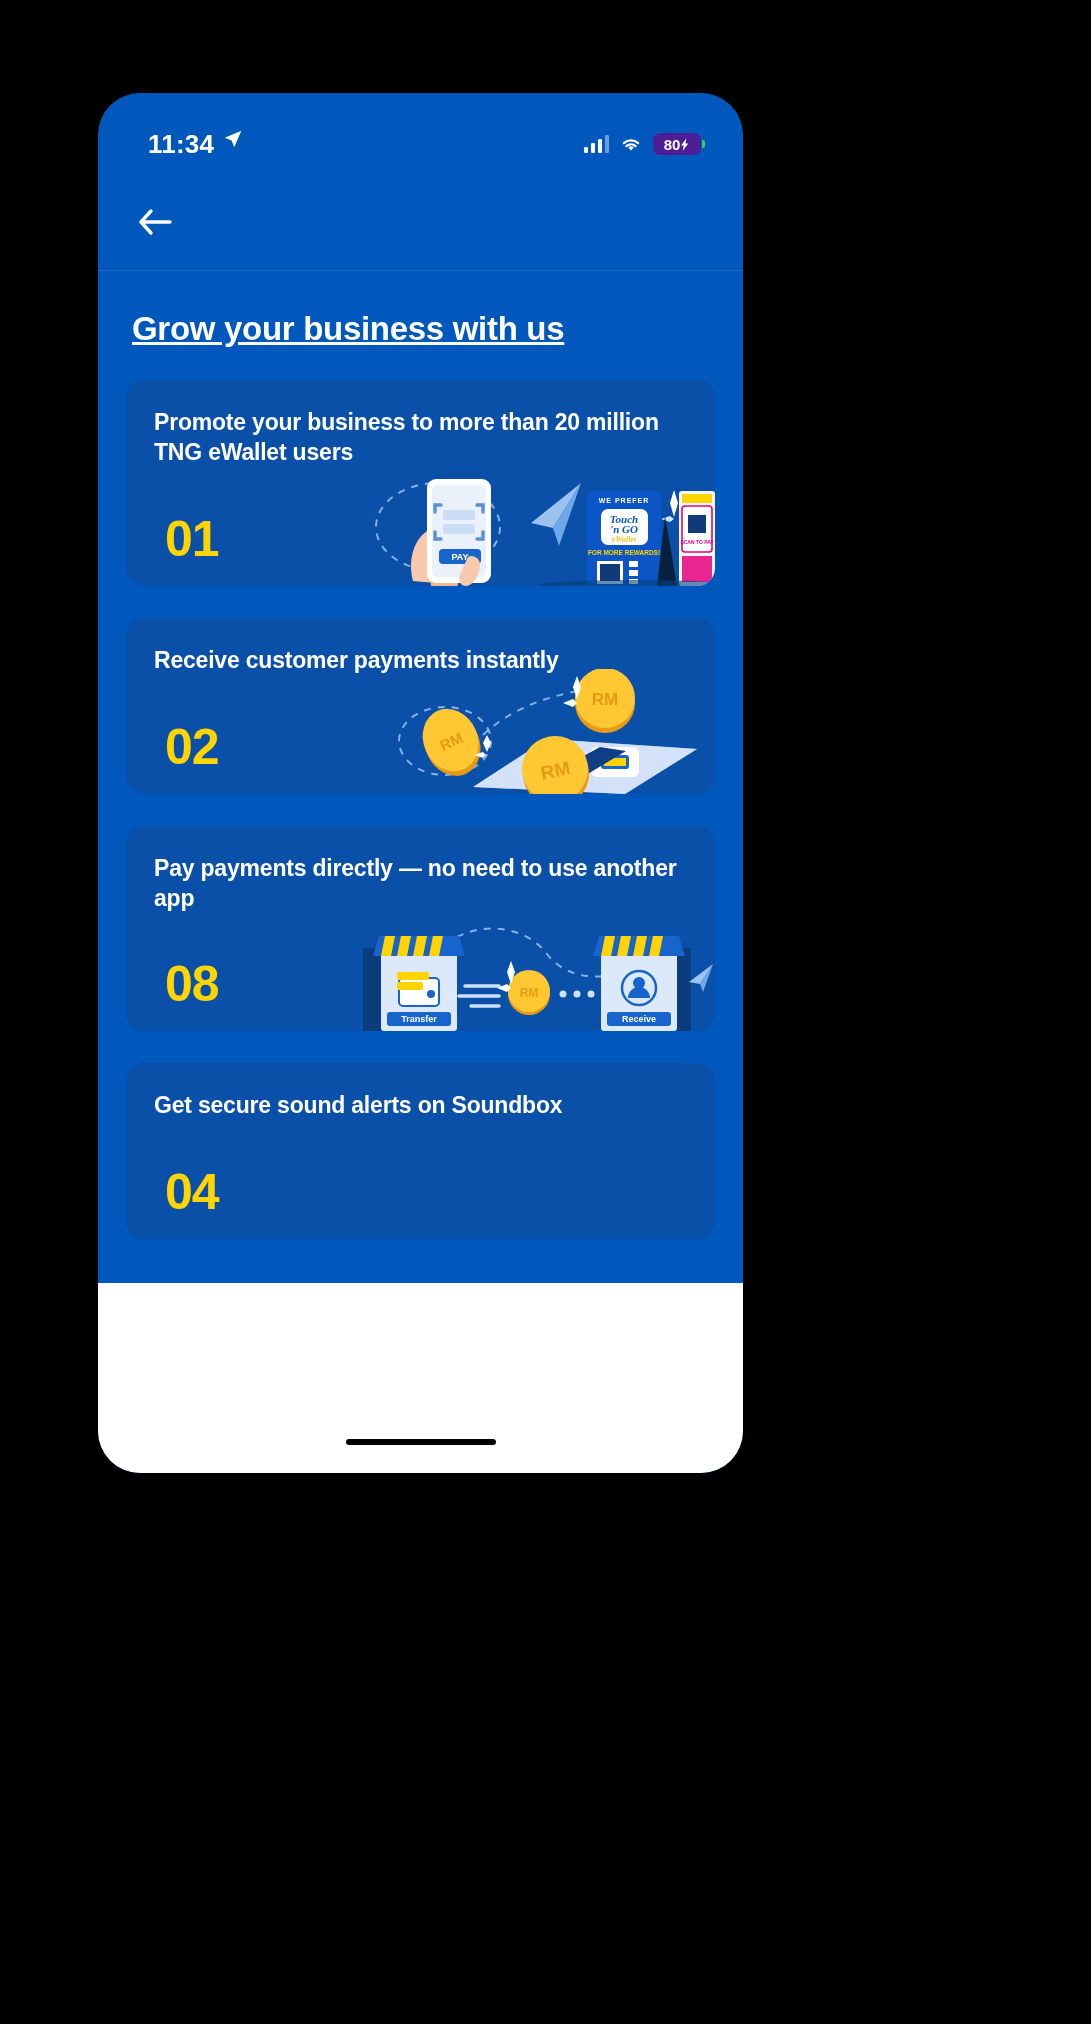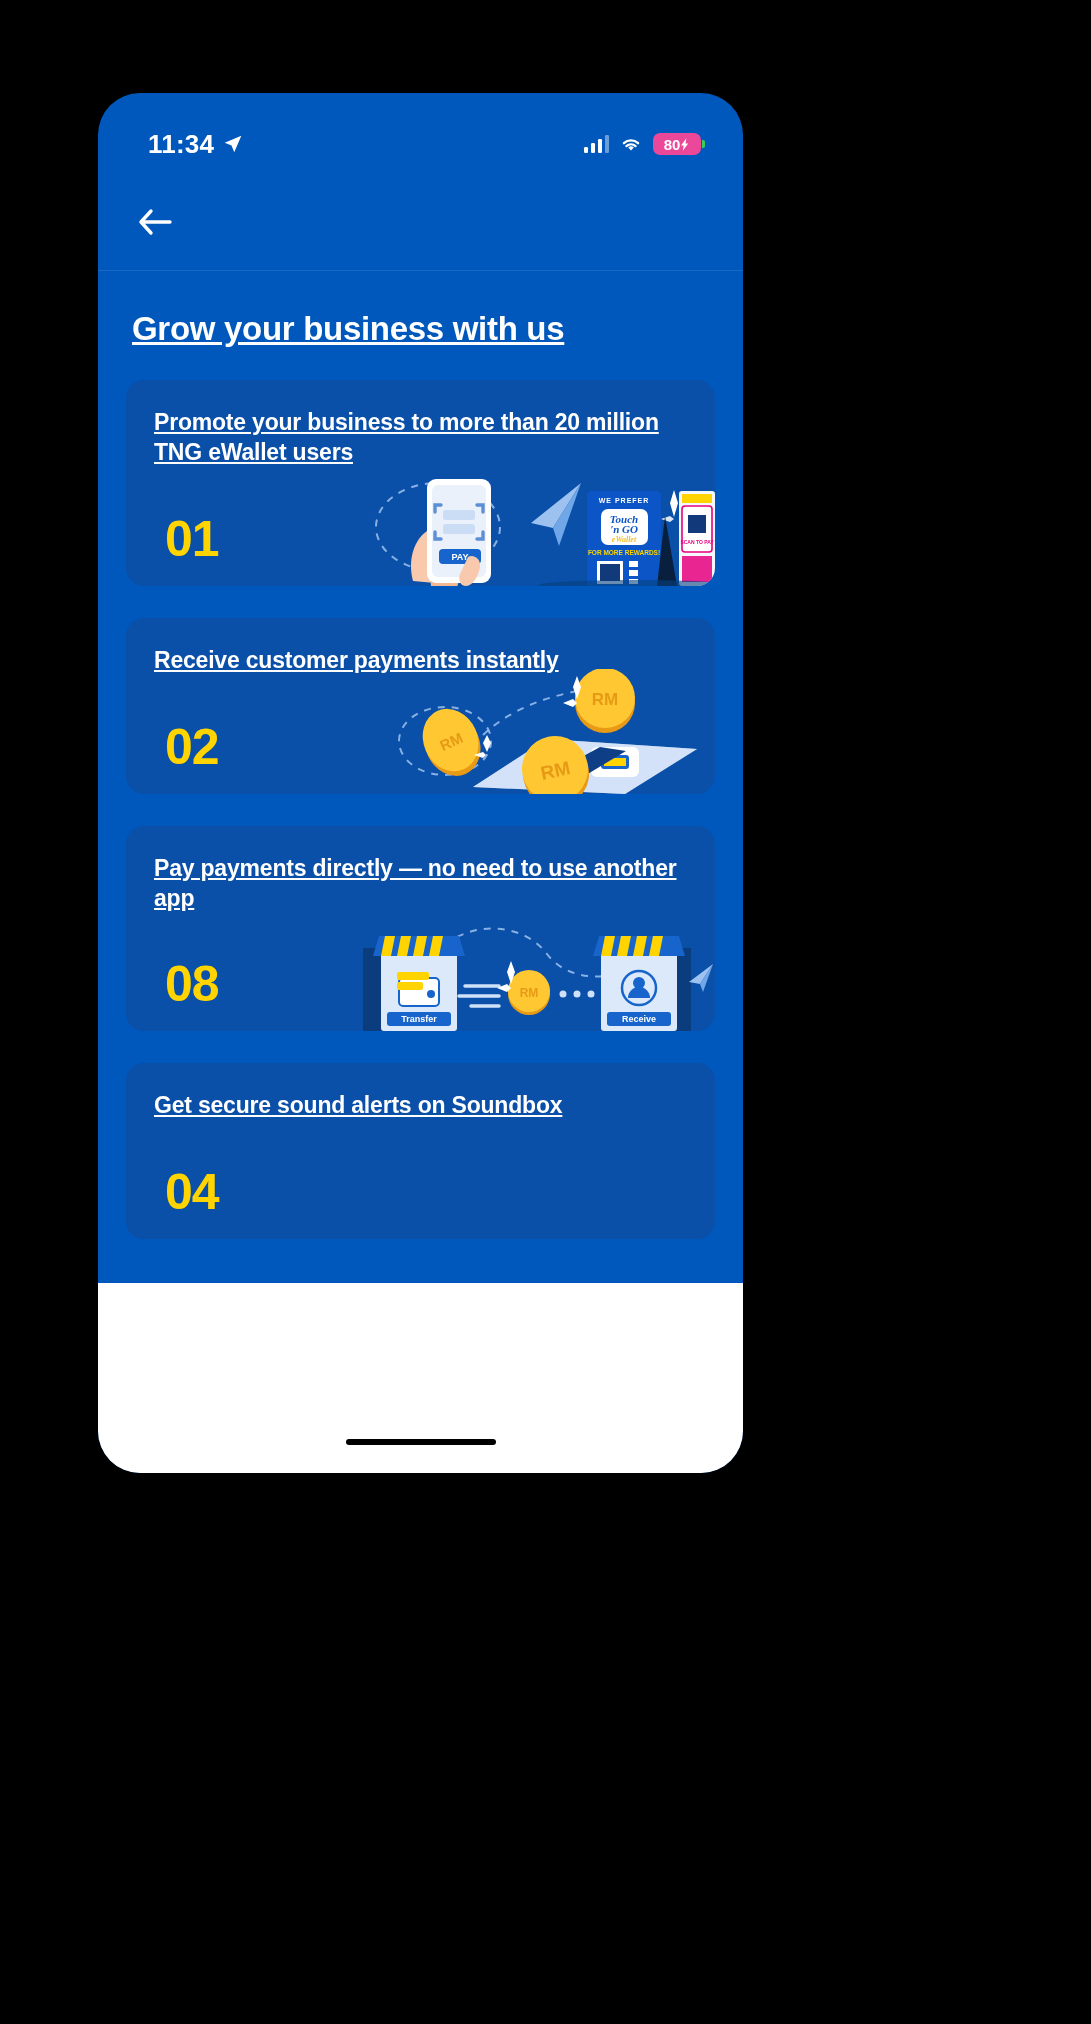--- a/index.html
+++ b/index.html
@@ -15,33 +15,33 @@
     position:absolute; inset:5px; border-radius:42px; overflow:hidden;
     background:#0058BC;
   }
 
   
   #status-bar{
     position:absolute; left:0; top:0; width:645px; height:78px;
     display:flex; align-items:center; justify-content:space-between;
     padding:24px 42px 0 50px;
   }
-  .status-left{ display:flex; align-items:center; gap:9px; }
+  .status-left{ display:flex; align-items:flex-start; gap:9px; }
   .status-time{ color:#fff; font-size:26px; font-weight:700; letter-spacing:.2px; }
   .loc-arrow{ width:20px; height:20px; }
   .status-right{ display:flex; align-items:center; gap:10px; }
 
   .signal{ display:flex; align-items:flex-end; gap:2.5px; height:18px; }
   .signal i{ display:block; width:4.5px; background:#fff; border-radius:1.2px; }
   .signal i.b1{ height:6px; } .signal i.b2{ height:10px; }
   .signal i.b3{ height:14px; } .signal i.b4{ height:18px; opacity:.42; }
 
   .battery{
     display:flex; align-items:center; justify-content:center; gap:1px;
-    background:#ec4899; border-radius:7px; height:22px; min-width:48px;
+    background:#4c1d95; border-radius:7px; height:22px; min-width:48px;
     padding:0 5px; position:relative;
   }
   .battery .pct{ color:#fff; font-size:15px; font-weight:800; line-height:1; }
   .battery .bolt{ width:9px; height:13px; }
   .battery:after{
     content:""; position:absolute; right:-4px; top:7px;
     width:3px; height:8px; background:#30D158; border-radius:0 2px 2px 0;
   }
 
   
@@ -64,21 +64,21 @@
     padding:38px 0 0 34px;
     text-decoration:underline;
   }
 
   .card{
     position:relative; margin:32px 28px 0 28px; width:589px;
     background:#0A4FA8; border-radius:18px; overflow:hidden;
   }
   .card-title{
     color:#fff; font-size:23px; font-weight:700; line-height:1.3;
-    padding:28px 28px 0 28px; letter-spacing:-.2px;text-decoration:underline;
+    padding:28px 28px 0 28px; letter-spacing:-.2px;
   }
   .card-num{
     color:#FFD400; font-size:50px; font-weight:800; letter-spacing:-1px;
     padding-left:39px;
   }
   .card-body{ position:relative; height:118px; }
   .card-body .card-num{ position:absolute; left:0; bottom:18px; }
   .card-art{ position:absolute; right:0; bottom:0; }
 
   

